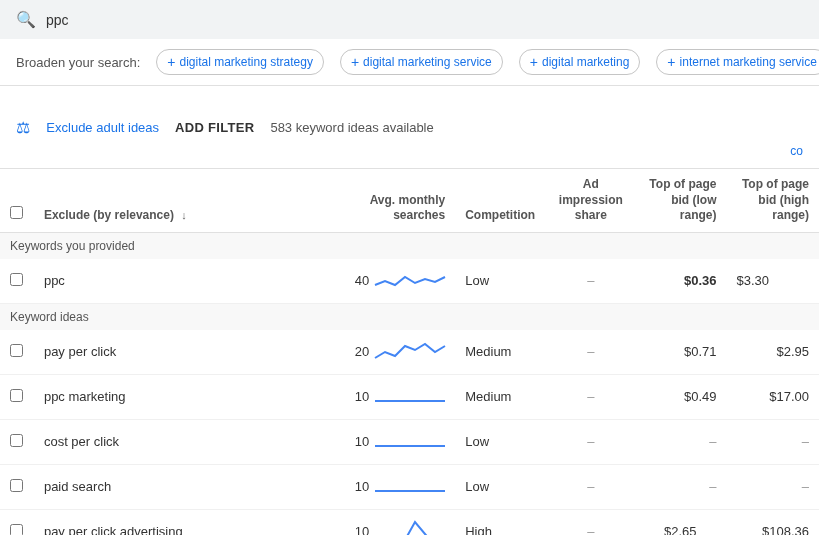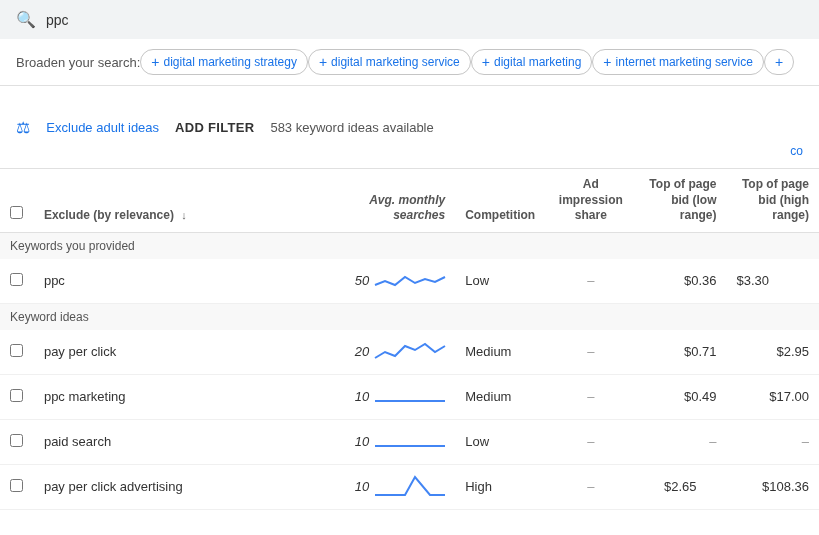--- a/index.html
+++ b/index.html
@@ -21,21 +21,21 @@
       font-size: 14px;
       color: #333;
       width: 400px;
     }
 
     
     .broaden-row {
       padding: 10px 16px;
       display: flex;
       align-items: center;
-      gap: 0;
+      gap: 16px;
       flex-wrap: nowrap;
       overflow: hidden;
       border-bottom: 1px solid #e0e0e0;
     }
     .broaden-label { color: #555; font-size: 13px; white-space: nowrap; }
     .broaden-chip {
       display: flex;
       align-items: center;
       gap: 4px;
       border: 1px solid #c5c5c5;
@@ -93,24 +93,24 @@
     }
     .kw-table tbody tr.data-row td {
       padding: 8px 10px;
       border-bottom: 1px solid #f0f0f0;
       font-size: 13px;
       vertical-align: middle;
     }
 
     .col-check { width: 30px; }
     .col-keyword { width: 280px; }
-    .col-monthly { width: 130px; text-align: right; font-style: italic; }
+    .col-monthly { width: 130px; text-align: right; }
     .col-competition { width: 80px; }
     .col-impression { width: 80px; text-align: center; }
-    .col-bid-low { width: 90px; text-align: right; }
+    .col-bid-low { width: 90px; text-align: right; font-weight: bold; }
     .col-bid-high { width: 90px; text-align: right; }
 
     .trend-cell { display: flex; align-items: center; justify-content: flex-end; gap: 6px; }
     .trend-num { font-size: 13px; color: #333; }
 
     svg.sparkline { overflow: visible; }
 
     .dash { color: #999; }
     .sort-arrow { font-size: 11px; color: #666; margin-left: 4px; }
 
@@ -191,21 +191,21 @@
 
     <tr class="data-row">
       <td class="col-check">
         <input type="checkbox" style="">
       </td>
       <td>
         <span>ppc</span>
       </td>
       <td class="col-monthly">
         <div class="trend-cell">
-          <span class="trend-num">50</span>
+          <span class="trend-num">40</span>
           <svg class="sparkline" width="70" height="28" viewBox="0 0 70 28">
             <polyline points="0,18 10,14 20,18 30,10 40,16 50,12 60,15 70,10" fill="none" stroke="#4285f4" stroke-width="2"></polyline>
           </svg>
         </div>
       </td>
       <td>Low</td>
       <td class="col-impression" style="text-align:center;">
         <span class="dash">–</span>
       </td>
       <td class="col-bid-low" style="text-align:right;">$0.36</td>
@@ -243,40 +243,56 @@
             <line x1="0" y1="18" x2="70" y2="18" stroke="#4285f4" stroke-width="2"></line>
           </svg>
         </div>
       </td>
       <td>Medium</td>
       <td style="text-align:center;"><span class="dash">–</span></td>
       <td style="text-align:right;">$0.49</td>
       <td style="text-align:right;">$17.00</td>
     </tr>
 
-
-    <tr class="data-row">
-      <td class="col-check"><input type="checkbox" style=""></td>
-      <td><span>paid search</span></td>
+    <tr class="data-row">
+      <td class="col-check"><input type="checkbox" style=""></td>
+      <td><span>cost per click</span></td>
       <td class="col-monthly">
         <div class="trend-cell">
           <span class="trend-num">10</span>
           <svg class="sparkline" width="70" height="28" viewBox="0 0 70 28">
             <line x1="0" y1="18" x2="70" y2="18" stroke="#4285f4" stroke-width="2"></line>
           </svg>
         </div>
       </td>
       <td>Low</td>
       <td style="text-align:center;"><span class="dash">–</span></td>
       <td style="text-align:right;"><span class="dash">–</span></td>
       <td style="text-align:right;"><span class="dash">–</span></td>
     </tr>
 
     <tr class="data-row">
       <td class="col-check"><input type="checkbox" style=""></td>
+      <td><span>paid search</span></td>
+      <td class="col-monthly">
+        <div class="trend-cell">
+          <span class="trend-num">10</span>
+          <svg class="sparkline" width="70" height="28" viewBox="0 0 70 28">
+            <line x1="0" y1="18" x2="70" y2="18" stroke="#4285f4" stroke-width="2"></line>
+          </svg>
+        </div>
+      </td>
+      <td>Low</td>
+      <td style="text-align:center;"><span class="dash">–</span></td>
+      <td style="text-align:right;"><span class="dash">–</span></td>
+      <td style="text-align:right;"><span class="dash">–</span></td>
+    </tr>
+
+    <tr class="data-row">
+      <td class="col-check"><input type="checkbox" style=""></td>
       <td><span>pay per click advertising</span></td>
       <td class="col-monthly">
         <div class="trend-cell">
           <span class="trend-num">10</span>
           <svg class="sparkline" width="70" height="28" viewBox="0 0 70 28">
             <polyline points="0,22 15,22 30,22 40,4 55,22 70,22" fill="none" stroke="#4285f4" stroke-width="2"></polyline>
           </svg>
         </div>
       </td>
       <td>High</td>

